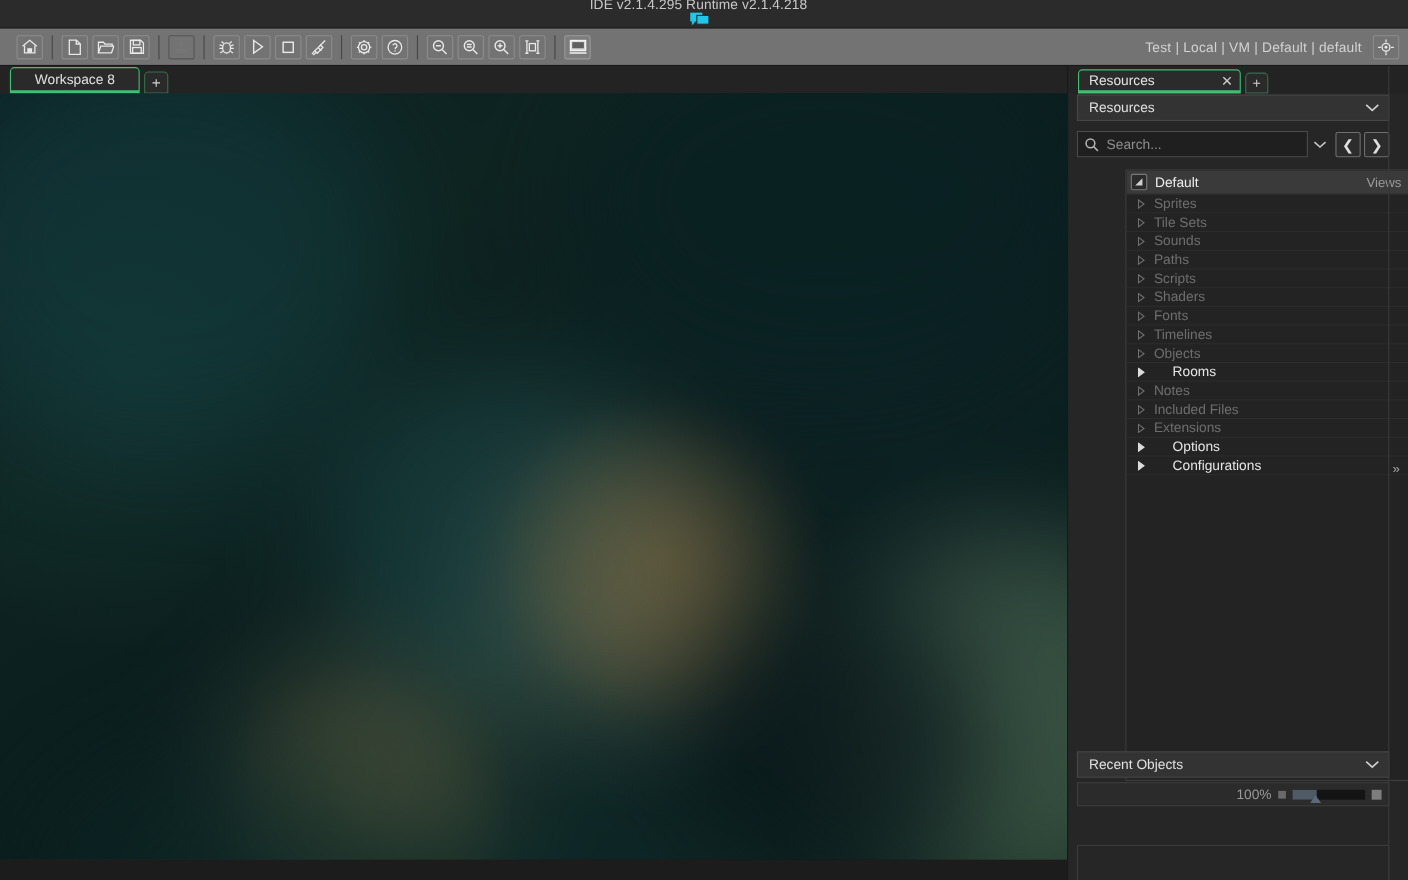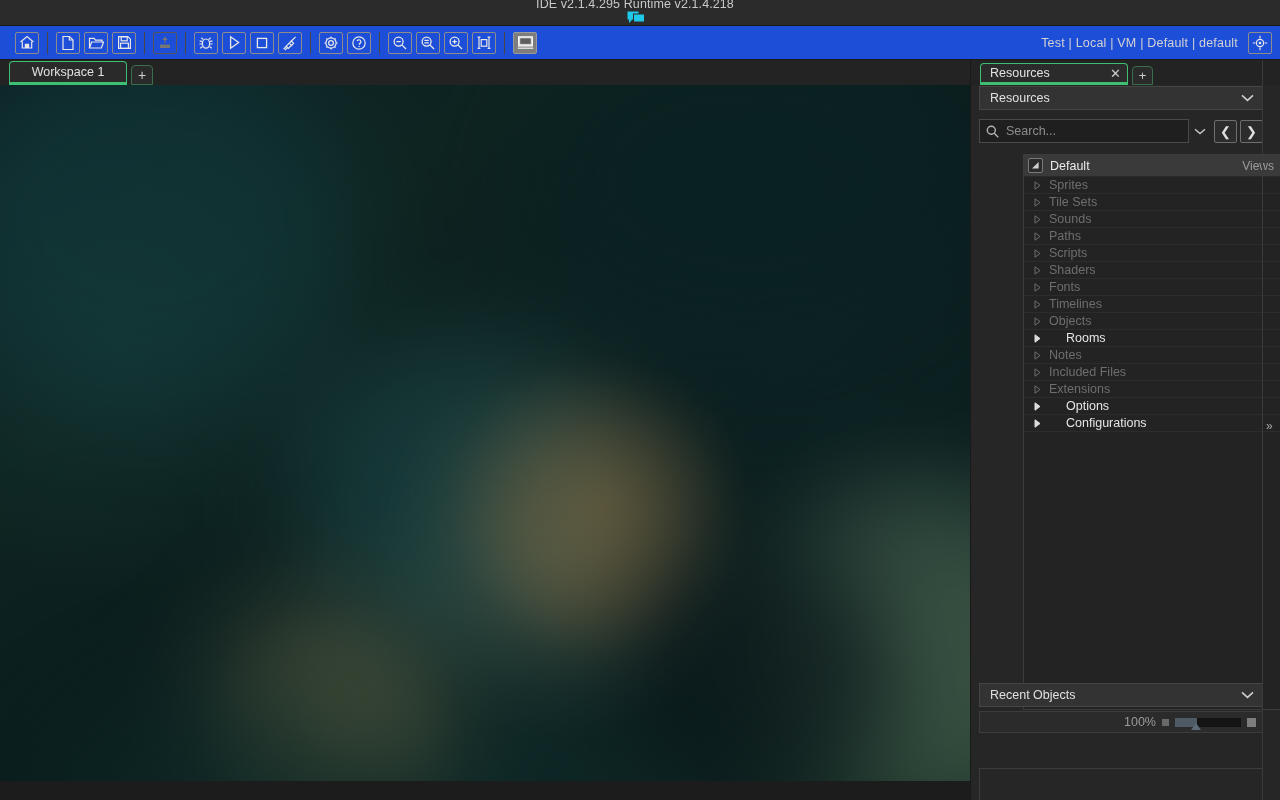--- a/index.html
+++ b/index.html
@@ -24,21 +24,21 @@
   }
   .chat-icon {
     width: 18px; height: 14px; margin-right: 8px;
     position: relative;
   }
   .chat-icon svg { display:block; }
 
   
   .toolbar {
     position: absolute; left: 0; top: 26px; width: 1280px; height: 34px;
-    background: #1d4ed8;
+    background: #737373;
     border-bottom: 1px solid #191919;
     display: flex; align-items: center;
   }
   .tb-group { display: flex; align-items: center; }
   .tb-btn {
     width: 24px; height: 22px;
     border: 1px solid #8c8c8c;
     border-radius: 2px;
     margin: 0 2px;
     display: flex; align-items: center; justify-content: center;
@@ -418,21 +418,21 @@
     <svg width="16" height="16" viewBox="0 0 16 16" fill="none" stroke="#e8e8e8" stroke-width="1.2">
       <circle cx="8" cy="8" r="3.6"></circle>
       <circle cx="8" cy="8" r="1.3" fill="#e8e8e8" stroke="none"></circle>
       <path d="M8 0.8 V3.4 M8 12.6 V15.2 M0.8 8 H3.4 M12.6 8 H15.2"></path>
     </svg>
   </div>
 </div>
 
 <div class="tabstrip">
   <div class="ws-tab">
-    <span>Workspace 1</span>
+    <span>Workspace 8</span>
   </div>
   <div class="ws-tab-add">
     <span>+</span>
   </div>
 </div>
 
 <div class="canvas">
   <div class="canvas-blobs">
     <div class="blob" style="left:-60px;  top:-40px;  width:420px; height:360px; background:rgba(18,58,60,.55);"></div>
     <div class="blob" style="left:520px;  top:-70px;  width:460px; height:330px; background:rgba(10,32,34,.80);"></div>

